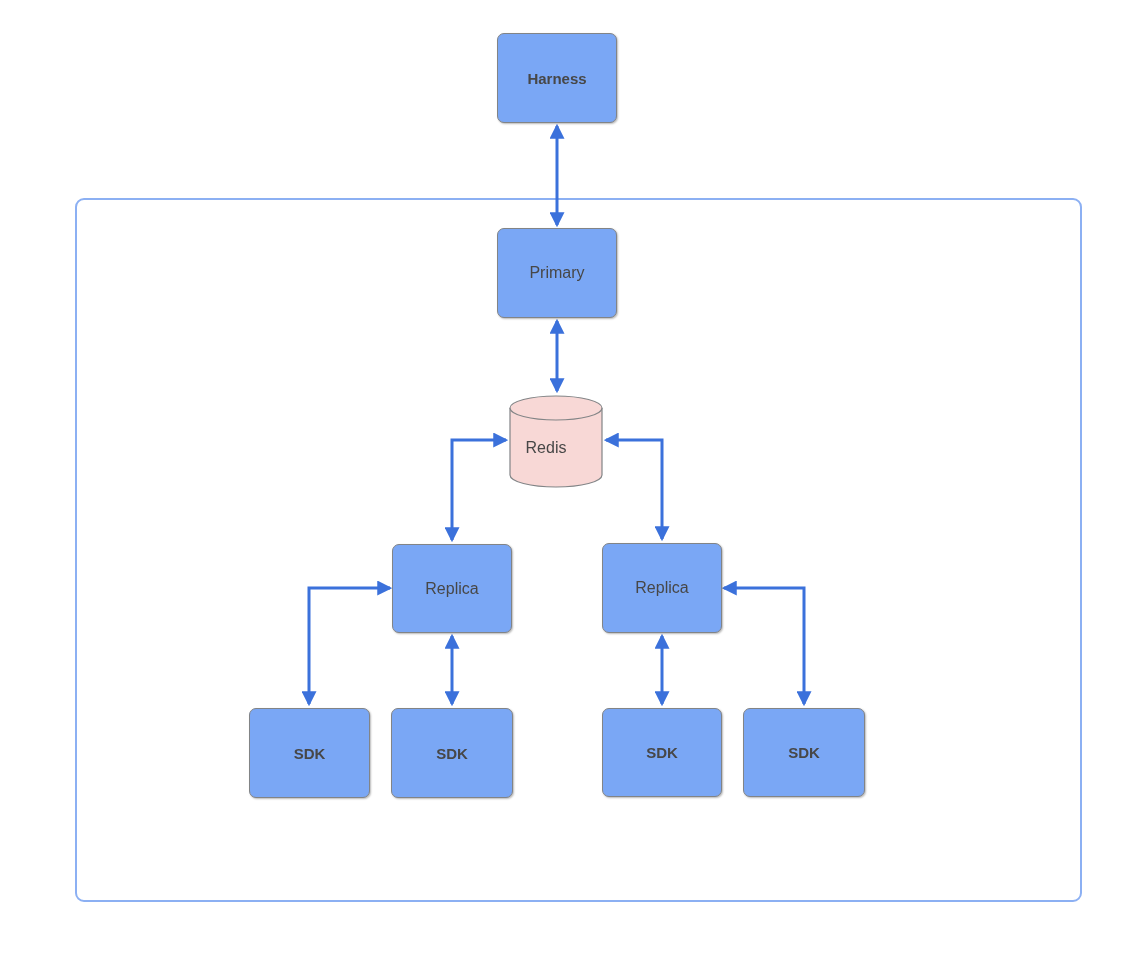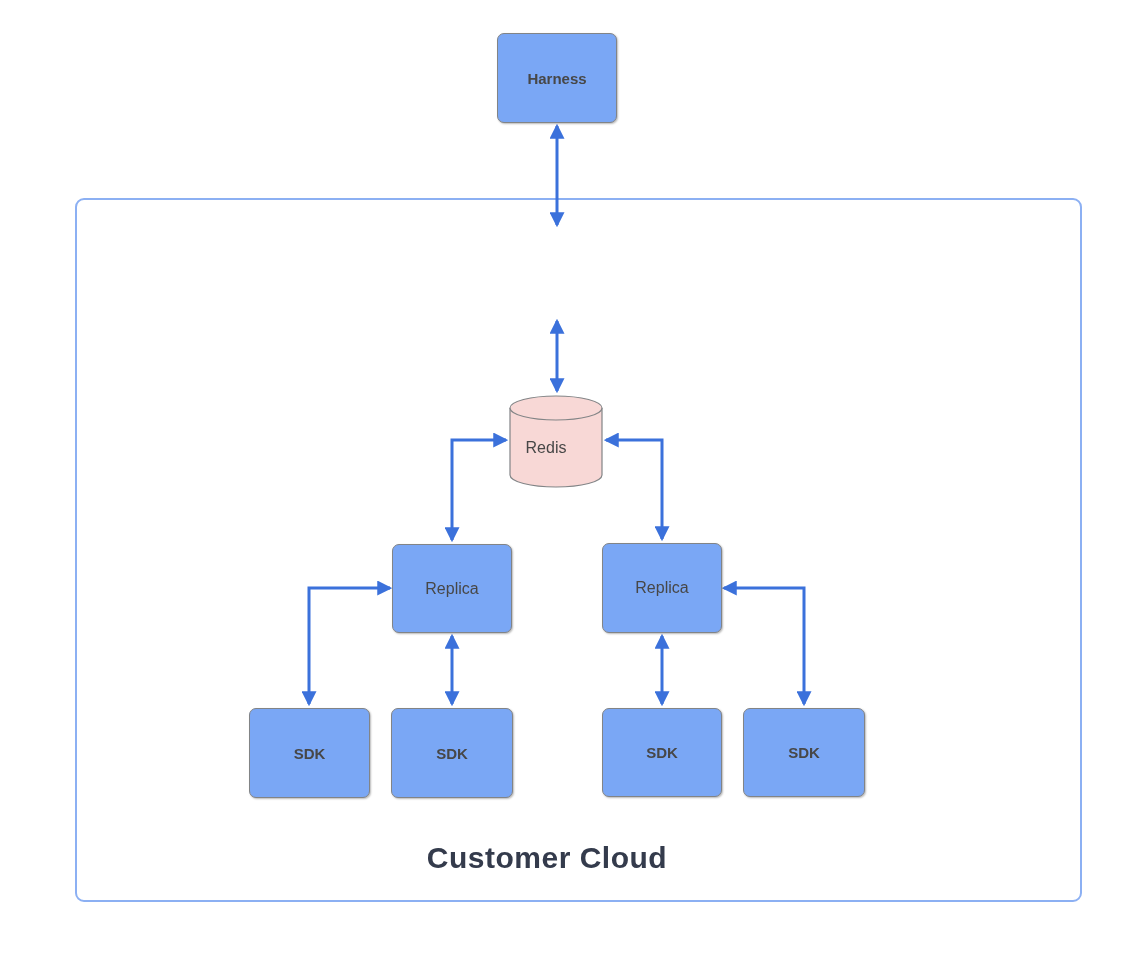--- a/index.html
+++ b/index.html
@@ -77,21 +77,20 @@
     display:flex;align-items:center;justify-content:center;
     font-size:16px;color:var(--label-text);
   }
 </style>
 </head>
 <body>
 
 <div class="canvas">
 
   <div class="container-box"></div>
-  <div class="container-label">Customer Cloud</div>
 
   <svg class="connectors">
     <defs>
       <marker id="ae" viewBox="0 0 10 10" refX="8.5" refY="5" markerWidth="5" markerHeight="5" orient="auto">
         <path class="arrowhead" d="M0,0 L10,5 L0,10 Z"></path>
       </marker>
       <marker id="as" viewBox="0 0 10 10" refX="8.5" refY="5" markerWidth="5" markerHeight="5" orient="auto-start-reverse">
         <path class="arrowhead" d="M0,0 L10,5 L0,10 Z"></path>
       </marker>
     </defs>
@@ -102,20 +101,23 @@
     <path class="conn" d="M 452 636 L 452 704" marker-start="url(#as)" marker-end="url(#ae)"></path>
     <path class="conn" d="M 662 636 L 662 704" marker-start="url(#as)" marker-end="url(#ae)"></path>
     <path class="conn" d="M 390 588 L 309 588 L 309 704" marker-start="url(#as)" marker-end="url(#ae)"></path>
     <path class="conn" d="M 724 588 L 804 588 L 804 704" marker-start="url(#as)" marker-end="url(#ae)"></path>
   </svg>
 
   <div class="node bold n-harness">
     <span>Harness</span>
   </div>
 
+  <div class="node n-primary">
+    <span>Primary</span>
+  </div>
 
   <div class="cylinder">
     <svg class="shape" width="94" height="93">
       <path class="cyl-fill" d="M 1 13 L 1 80 A 46 12 0 0 0 93 80 L 93 13"></path>
       <ellipse class="cyl-fill" cx="47" cy="13" rx="46" ry="12"></ellipse>
     </svg>
     <div class="label">Redis</div>
   </div>
 
   <div class="node n-replica-left">

